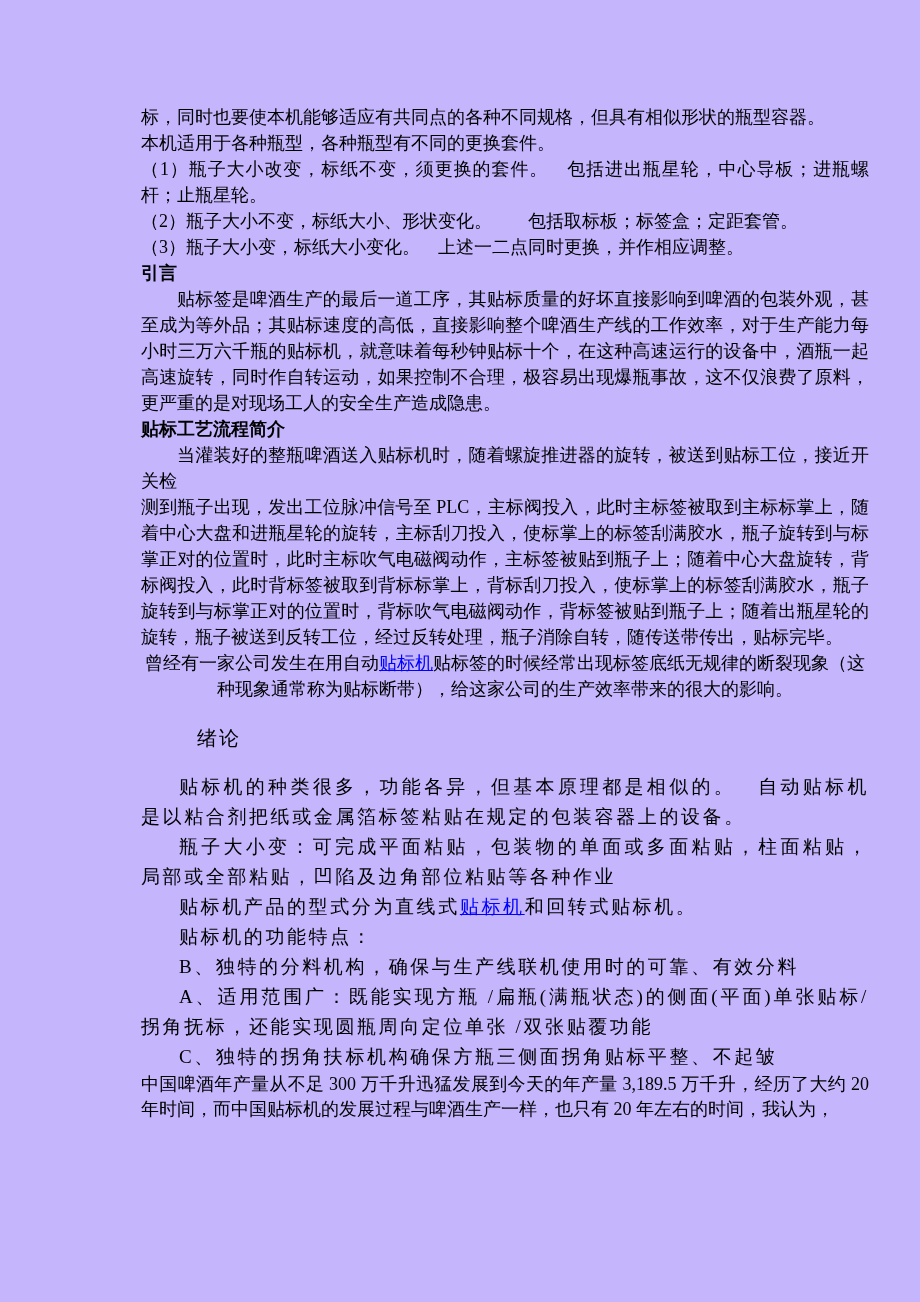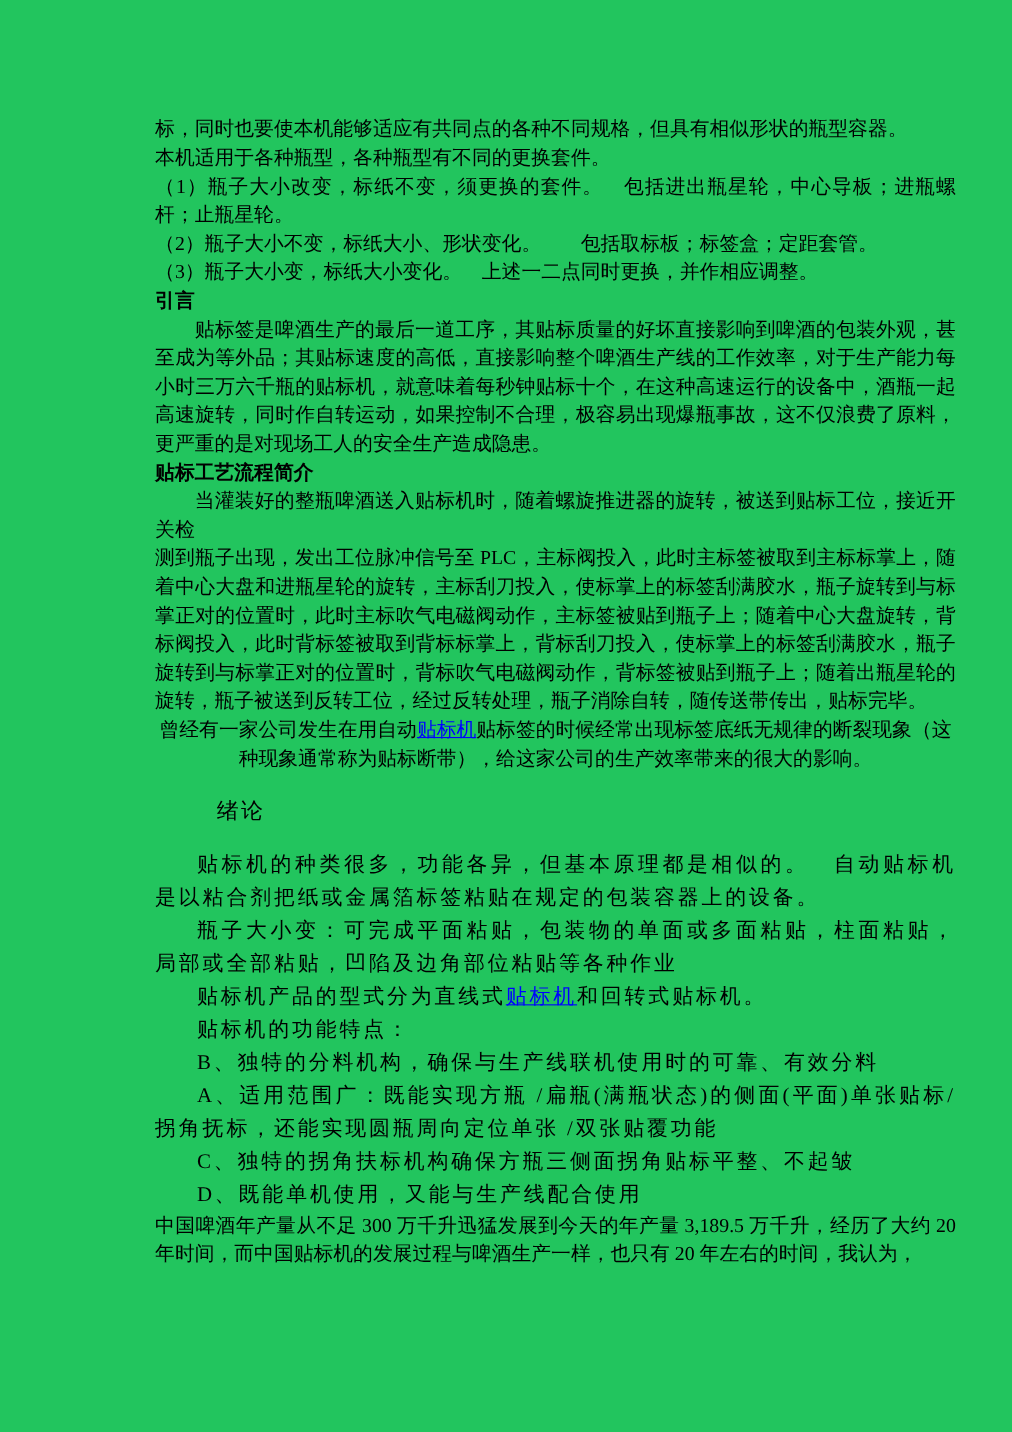--- a/index.html
+++ b/index.html
@@ -4,21 +4,21 @@
 <style>
   html, body {
     margin: 0;
     padding: 0;
     background: #ffffff;
   }
   .page {
     position: relative;
     width: 920px;
     height: 1302px;
-    background: #22c55e;
+    background: #c4b5fd;
     overflow: hidden;
     font-family: "Liberation Serif", "DejaVu Serif", serif;
     color: #000000;
   }
   .content {
     padding: 104px 51px 0 141px; 
     width: 728px;
     box-sizing: content-box;
   }
   p { margin: 0; }
@@ -101,19 +101,18 @@
     <section class="sec2">
       <p class="ind">贴标机的种类很多，功能各异，但基本原理都是相似的。　自动贴标机是以粘合剂把纸或金属箔标签粘贴在规定的包装容器上的设备。</p>
       <p class="ind">瓶子大小变：可完成平面粘贴，包装物的单面或多面粘贴，柱面粘贴，局部或全部粘贴，凹陷及边角部位粘贴等各种作业</p>
       <p class="ind">
         <span>贴标机产品的型式分为直线式</span><a class="doc-link">贴标机</a><span>和回转式贴标机。</span>
       </p>
       <p class="ind">贴标机的功能特点：</p>
       <p class="ind">B、独特的分料机构，确保与生产线联机使用时的可靠、有效分料</p>
       <p class="ind">A、适用范围广：既能实现方瓶 /扁瓶(满瓶状态)的侧面(平面)单张贴标/拐角抚标，还能实现圆瓶周向定位单张 /双张贴覆功能</p>
       <p class="ind">C、独特的拐角扶标机构确保方瓶三侧面拐角贴标平整、不起皱</p>
-      <p class="ind">D、既能单机使用，又能与生产线配合使用</p>
     </section>
 
     <p class="closing">中国啤酒年产量从不足 300 万千升迅猛发展到今天的年产量 3,189.5 万千升，经历了大约 20 年时间，而中国贴标机的发展过程与啤酒生产一样，也只有 20 年左右的时间，我认为，</p>
 
   </div>
 </div>
 
 </body></html>

